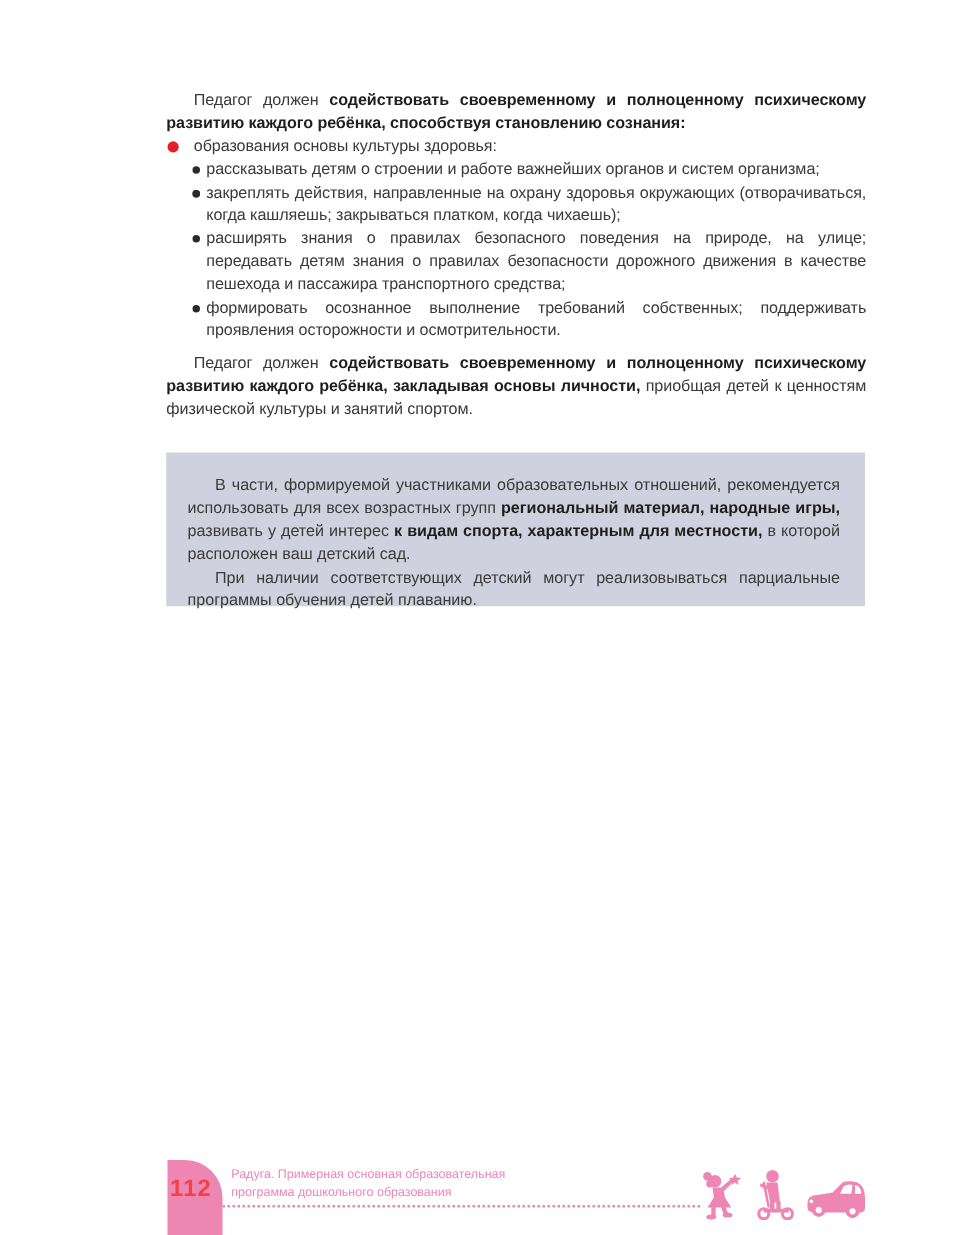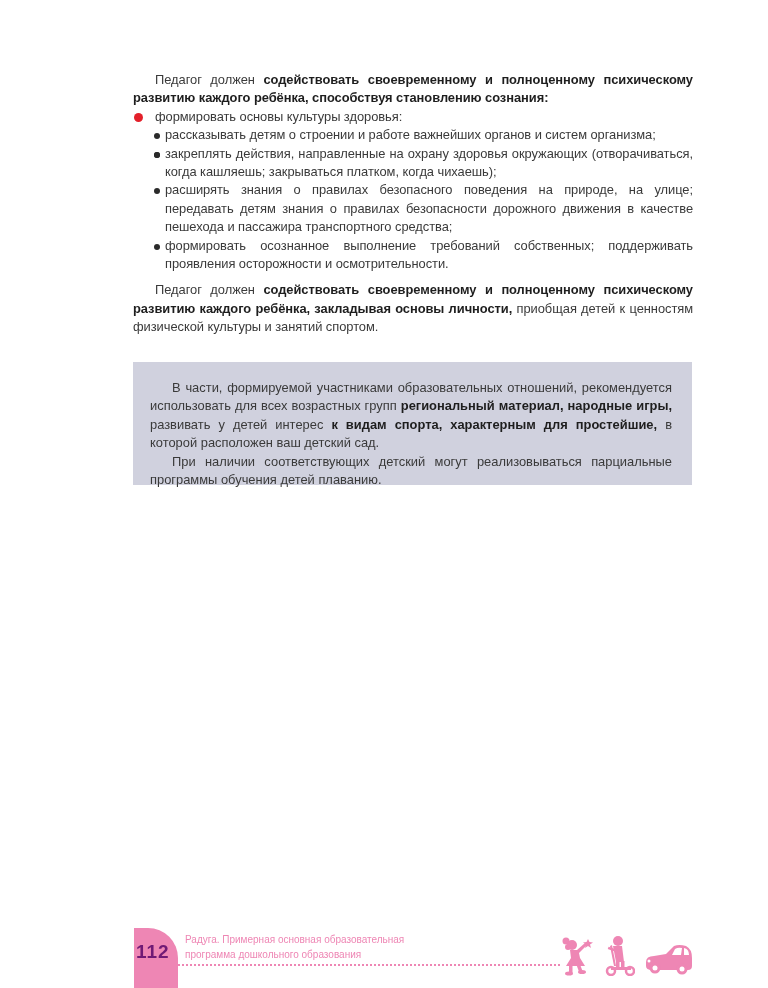--- a/index.html
+++ b/index.html
@@ -101,21 +101,21 @@
       height: 60px;
       background: #ee86b4;
       border-top-right-radius: 30px;
     }
     .page-num {
       position: absolute;
       left: 136px;
       top: 941px;
       font-size: 19px;
       font-weight: bold;
-      color: #701a75;
+      color: #ef4444;
       letter-spacing: 1px;
     }
     .footer-title {
       position: absolute;
       left: 185px;
       top: 933px;
       font-size: 10px;
       line-height: 14.5px;
       color: #ee86b4;
     }
@@ -136,41 +136,41 @@
 <div class="page">
 
   <div class="content">
     <p class="para">
       <span>Педагог должен </span><b>содействовать своевременному и полноценному психическому развитию каждого ребёнка, способствуя становлению сознания:</b>
     </p>
 
     <ul class="lvl1">
       <li>
         <span class="red-dot"></span>
-        <span>формировать основы культуры здоровья:</span>
+        <span>образования основы культуры здоровья:</span>
         <ul class="lvl2">
           <li><span class="black-dot"></span><span>рассказывать детям о строении и работе важнейших органов и систем организма;</span></li>
           <li><span class="black-dot"></span></li>
           <li><span class="black-dot"></span><span>закреплять действия, направленные на охрану здоровья окружающих (отворачиваться, когда кашляешь; закрываться платком, когда чихаешь);</span></li>
           <li><span class="black-dot"></span><span>расширять знания о правилах безопасного поведения на природе, на улице; передавать детям знания о правилах безопасности дорожного движения в качестве пешехода и пассажира транспортного средства;</span></li>
           <li><span class="black-dot"></span><span>формировать осознанное выполнение требований собственных; поддерживать проявления осторожности и осмотрительности.</span></li>
         </ul>
       </li>
     </ul>
 
     <div class="gap"></div>
 
     <p class="para">
       <span>Педагог должен </span><b>содействовать своевременному и полноценному психическому развитию каждого ребёнка, закладывая основы личности,</b><span> приобщая детей к ценностям физической культуры и занятий спортом.</span>
     </p>
   </div>
 
   <div class="box">
     <p class="para">
-      <span>В части, формируемой участниками образовательных отношений, рекомендуется использовать для всех возрастных групп </span><b>региональный материал, народные игры,</b><span> развивать у детей интерес </span><b>к видам спорта, характерным для простейшие,</b><span> в которой расположен ваш детский сад.</span>
+      <span>В части, формируемой участниками образовательных отношений, рекомендуется использовать для всех возрастных групп </span><b>региональный материал, народные игры,</b><span> развивать у детей интерес </span><b>к видам спорта, характерным для местности,</b><span> в которой расположен ваш детский сад.</span>
     </p>
     <p class="para">При наличии соответствующих детский могут реализовываться парциальные программы обучения детей плаванию.</p>
   </div>
 
   <div class="tab"></div>
   <div class="page-num">112</div>
   <div class="footer-title">
     <div>Радуга. Примерная основная образовательная</div>
     <div>программа дошкольного образования</div>
   </div>

